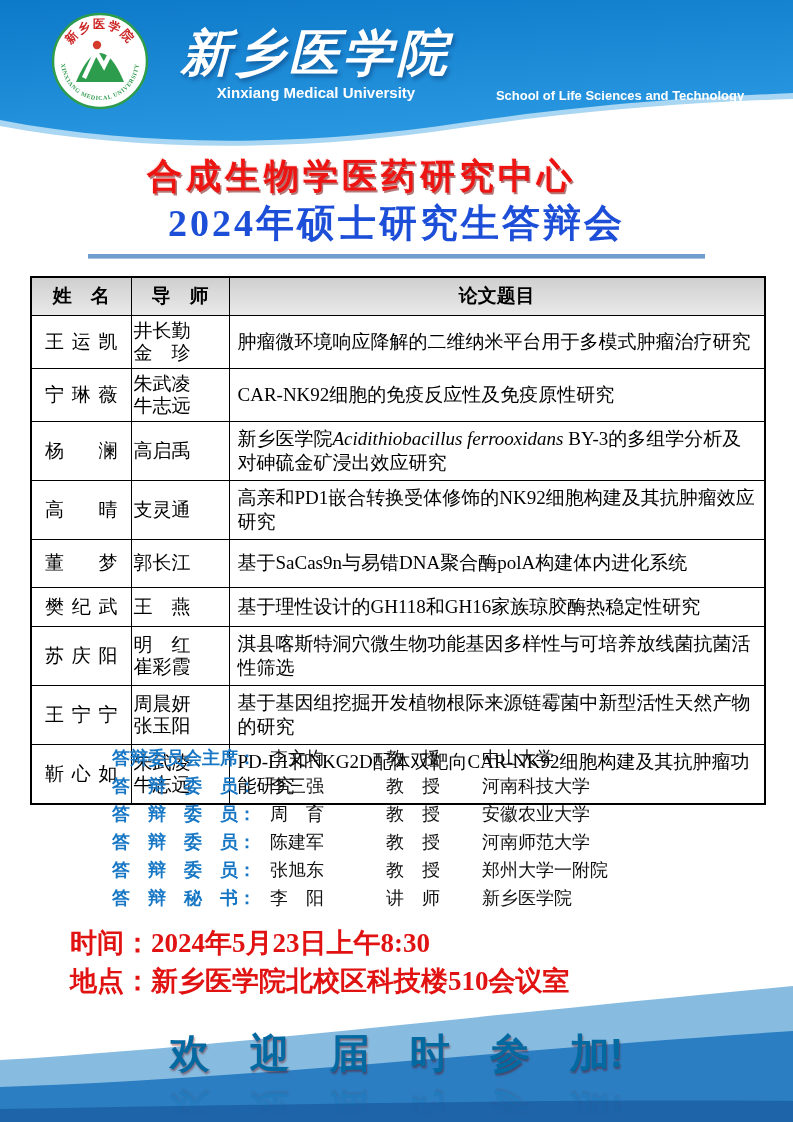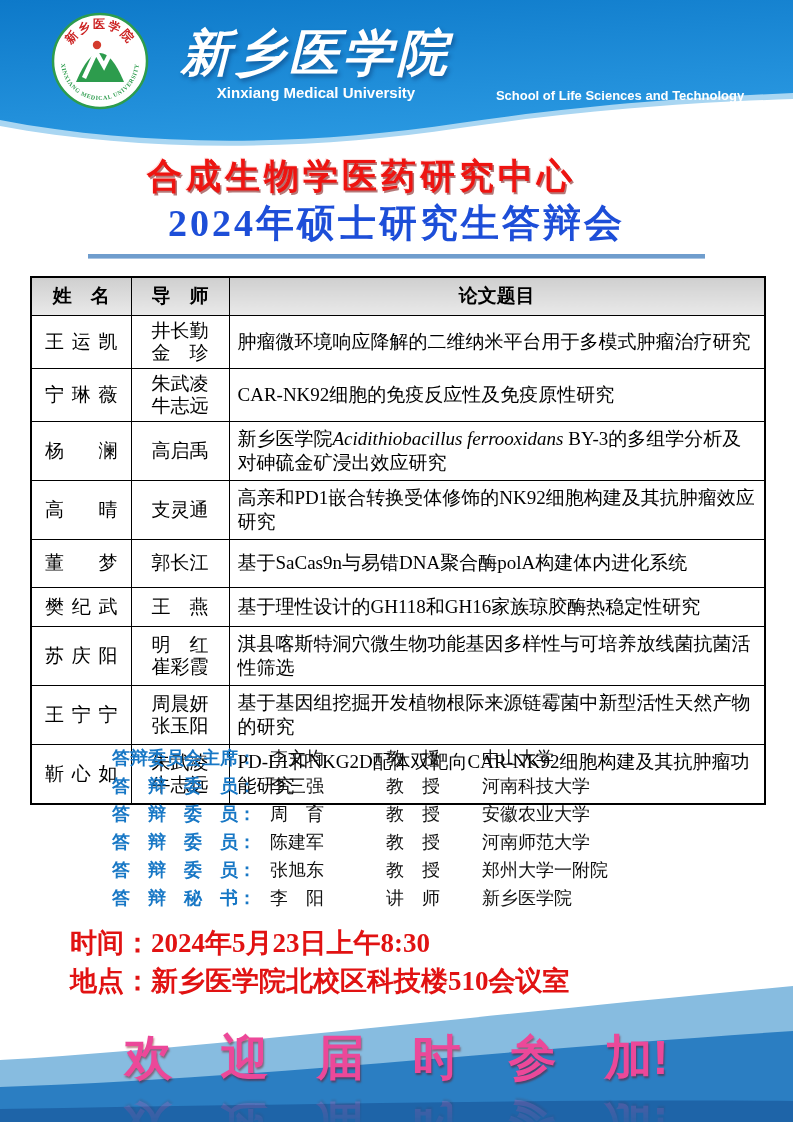--- a/index.html
+++ b/index.html
@@ -34,43 +34,43 @@
   .defense-table { position:absolute; top:276px; left:30px; width:734px;
                    border-collapse:collapse; table-layout:fixed; font-size:19px; color:#000; }
   .defense-table col.c-name { width:100px; }
   .defense-table col.c-adv  { width:98px; }
   .defense-table col.c-ttl  { width:536px; }
   .defense-table th, .defense-table td { border:1px solid #000; }
   .defense-table { border:2px solid #000; }
   .defense-table th { height:38px; background:linear-gradient(180deg,#cfcfcf,#e9e9e9);
                       font-weight:bold; text-align:center; }
   .defense-table td.name { text-align:justify; text-align-last:justify; padding:6px 13px; }
-  .defense-table td.advisor { text-align:center; padding:4px 2px; line-height:22px; }
+  .defense-table td.advisor { padding:4px 2px; line-height:22px; }
   .defense-table td.ttl  { text-align:left; padding:5px 8px; line-height:24px; }
   .defense-table tr.single td { height:37px; }
   .defense-table tr.tall td { height:48px; }
 
   
   .committee { position:absolute; top:744px; left:112px; width:560px;
                font-family:"Liberation Sans", sans-serif; }
   .c-row  { display:flex; align-items:baseline; height:28px; line-height:28px; }
   .c-role { width:158px; font-size:18px; font-weight:bold; color:#1777c5; white-space:nowrap; }
   .c-name { width:116px; font-size:18px; color:#111; white-space:nowrap; }
   .c-title{ width:96px;  font-size:18px; color:#111; white-space:nowrap; }
   .c-aff  { font-size:18px; color:#111; white-space:nowrap; }
 
   
   .details { position:absolute; top:924px; left:70px; color:#e11212; font-weight:bold;
              font-size:27px; line-height:38px; }
   .details div { white-space:nowrap; }
 
   
   .welcome-wrap { position:absolute; top:1026px; left:0; width:793px; text-align:center; z-index:3; }
-  .welcome { font-family:"Liberation Sans", sans-serif; font-size:48px; font-weight:bold;
-             color:#ec4899; text-shadow:1px 2px 2px rgba(110,0,0,.45); white-space:nowrap; }
+  .welcome { font-family:"Liberation Sans", sans-serif; font-size:40px; font-weight:bold;
+             color:#0369a1; text-shadow:1px 2px 2px rgba(110,0,0,.45); white-space:nowrap; }
   .welcome-reflect { display:block; transform:scaleY(-1); opacity:.32; margin-top:2px;
              -webkit-mask-image:linear-gradient(to bottom, transparent 35%, rgba(0,0,0,.9) 100%);
              mask-image:linear-gradient(to bottom, transparent 35%, rgba(0,0,0,.9) 100%); }
   .bottom-waves { position:absolute; left:0; top:980px; width:793px; height:142px; z-index:1; }
 </style>
 </head>
 <body>
 
 <div class="poster">
 

